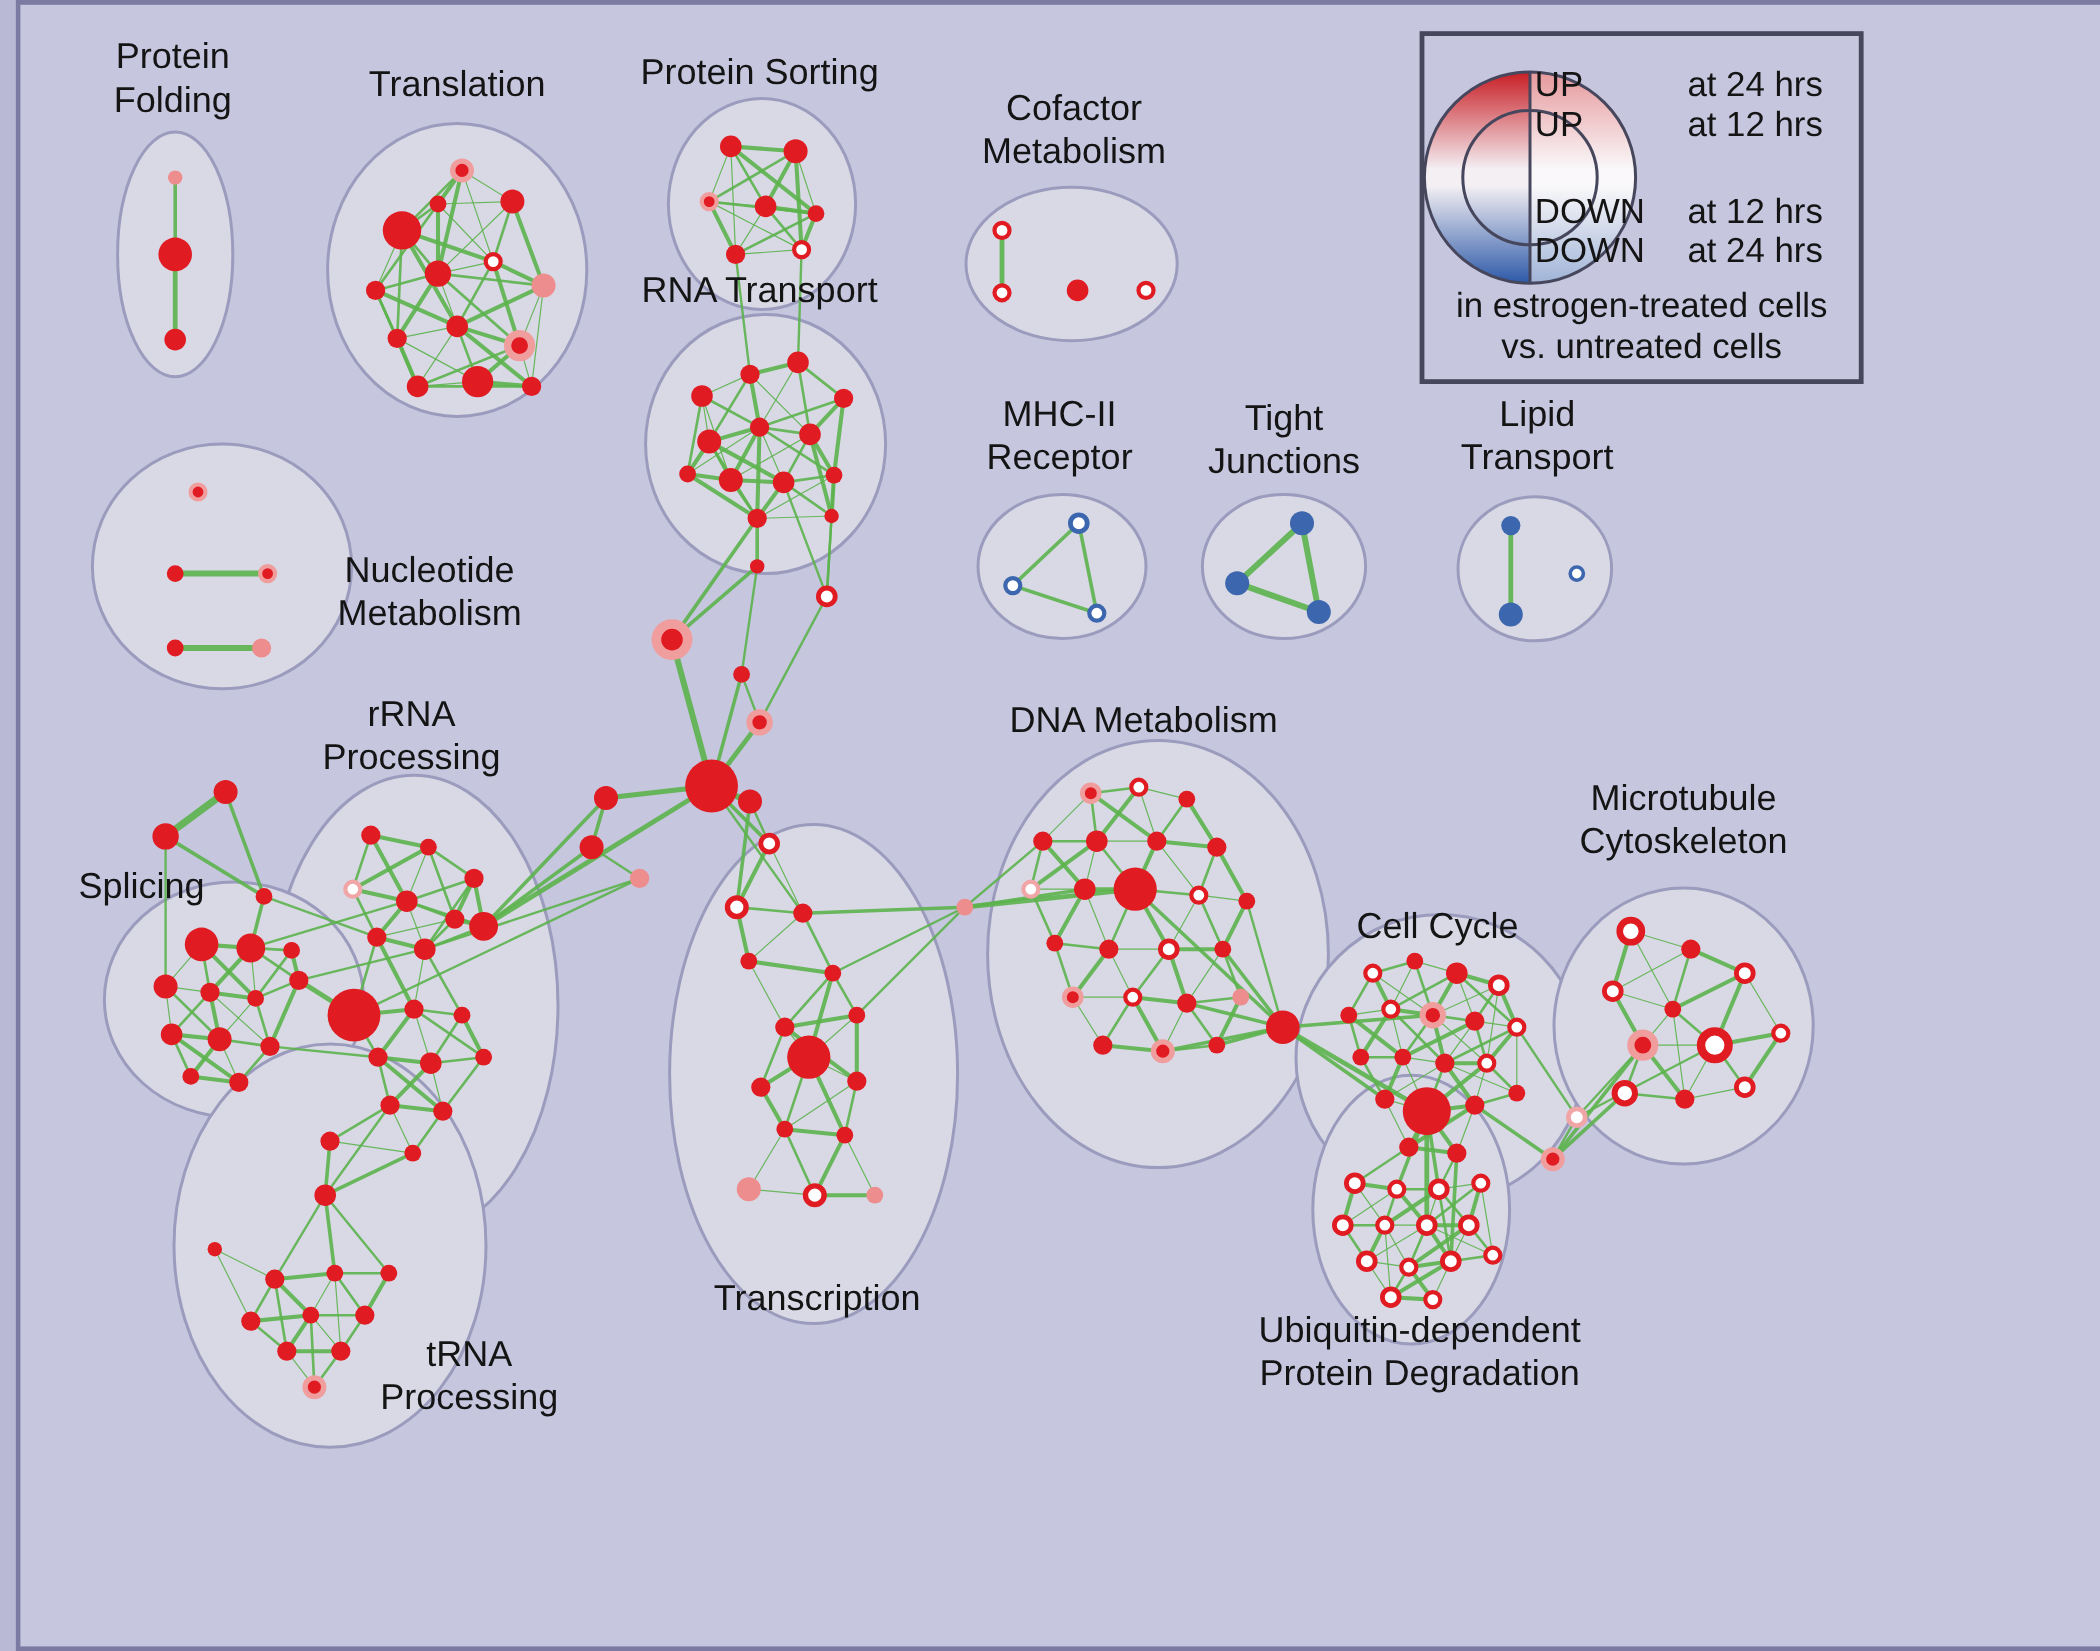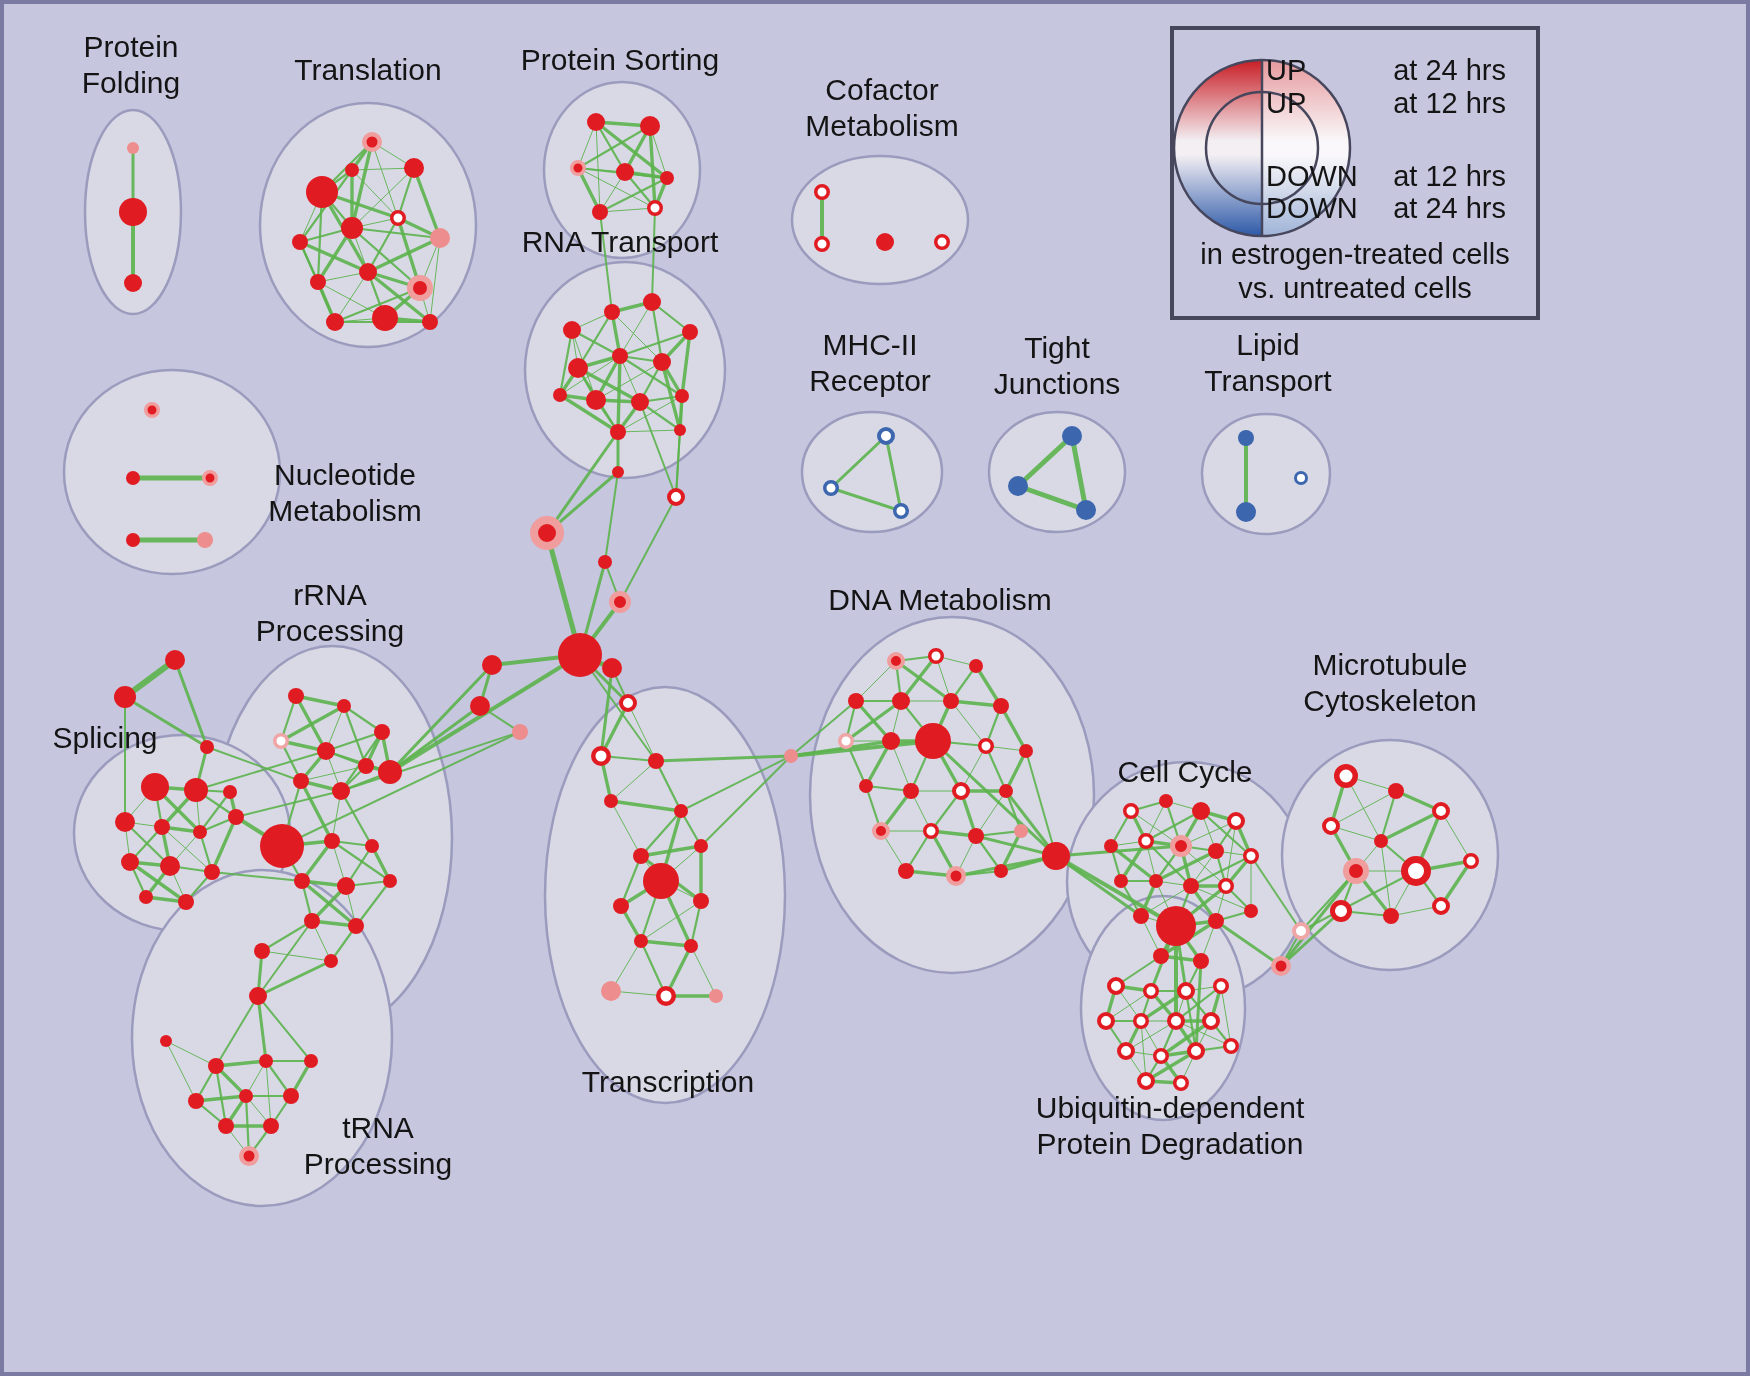--- a/index.html
+++ b/index.html
@@ -1,18 +1,19 @@
 <!DOCTYPE html>
 <html><head>
 <meta charset="utf-8">
 <style>
   html, body { margin: 0; padding: 0; background: #b9b9d6; }
   #stage {
     width: 1628px; height: 1376px; position: relative;
     font-family: "Liberation Sans", sans-serif;
+    margin-left: 13px;
   }
   svg { display: block; }
 </style>
 </head>
 <body>
 
 <div id="stage">
   <svg id="net" viewBox="0 0 1750 1376" width="1750" height="1376" xmlns="http://www.w3.org/2000/svg">
       <rect x="2" y="2" width="1746" height="1372" fill="#c6c6df" stroke="#7a7aa2" stroke-width="4"></rect>
       <ellipse cx="133" cy="212" rx="48" ry="102" fill="#d9d9e6" stroke="#9b9bbd" stroke-width="2.5"></ellipse>

